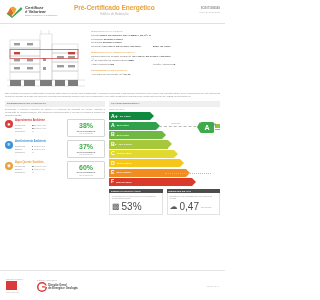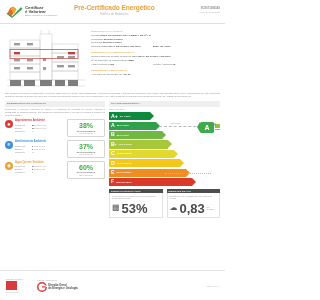--- a/index.html
+++ b/index.html
@@ -121,21 +121,21 @@
   .stats { display:flex; gap:4px; margin-top:2px; }
   .stat { flex:1; }
   .stat-head {
     background:#4d4d4d; color:#fff; font-size:2.3px; font-weight:bold;
     padding:1.2px 2px; letter-spacing:0.1px;
   }
   .stat-body { border:0.5px solid #e2e2e2; border-top:none; padding:1.5px 2px 2px 2px; min-height:22px;}
   .stat-desc { font-size:1.95px; color:#9a9a9a; line-height:1.4; }
   .stat-val { display:flex; align-items:center; gap:2px; margin-top:1.5px;}
   .stat-ico { font-size:8px; color:#5b5b5b; line-height:1;}
-  .stat-num { font-size:13px; font-weight:bold; color:#4a4a4a; line-height:1;}
+  .stat-num { font-size:10px; font-weight:normal; color:#4a4a4a; line-height:1;}
   .stat-unit { font-size:1.9px; color:#9a9a9a; line-height:1.15;}
 
   
   .footer {
     position:absolute; bottom:0; left:0; right:0; height:30px;
     border-top:0.5px solid #e5e5e5; display:flex; align-items:center; padding:0 6px;
   }
   .f-col { margin-right:14px; }
   .f-lbl { font-size:2px; color:#b0b0b0; margin-bottom:1.5px;}
   .f-sq { width:11px; height:9px; background:#d93a3a; }
@@ -426,21 +426,21 @@
               <span class="stat-num">53%</span>
             </div>
           </div>
         </div>
         <div class="stat">
           <div class="stat-head">EMISSÕES DE CO₂</div>
           <div class="stat-body">
             <div class="stat-desc">Emissões de CO₂ estimadas face ao consumo de energia.</div>
             <div class="stat-val">
               <span class="stat-ico">☁</span>
-              <span class="stat-num">0,83</span>
+              <span class="stat-num">0,47</span>
               <span class="stat-unit">ton CO₂/ano</span>
             </div>
           </div>
         </div>
       </div>
     </div>
   </div>
 
   <div class="footer">
     <div class="f-col">

